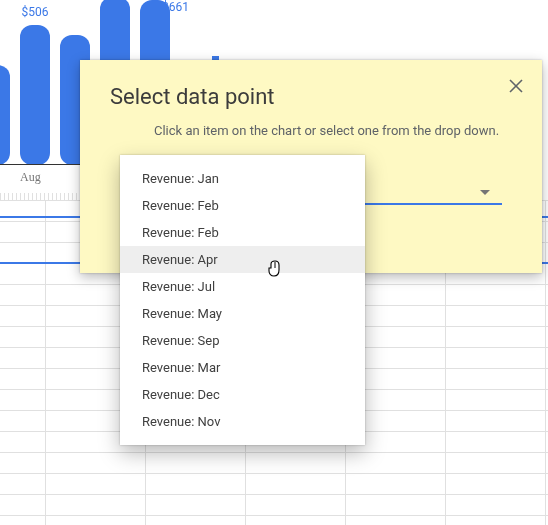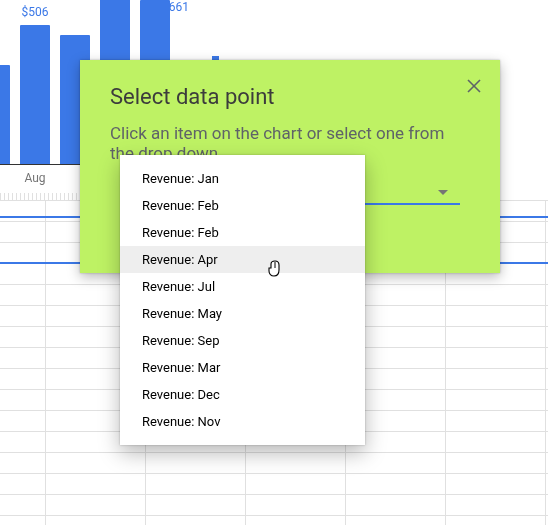--- a/index.html
+++ b/index.html
@@ -49,21 +49,21 @@
     position: absolute;
     bottom: 35px;
     left: -20px;
     display: flex;
     align-items: flex-end;
     gap: 10px;
   }
   .bar {
     width: 30px;
     background: #3b78e7;
-    border-radius: 1px;
+    border-radius: 12px;
     position: relative;
   }
   .bar-label {
     position: absolute;
     top: -20px;
     left: 50%;
     transform: translateX(-50%);
     font-size: 12px;
     color: #3b78e7;
     white-space: nowrap;
@@ -75,23 +75,23 @@
     background: #333;
   }
   .x-tick-row {
     position: absolute;
     left: -20px; bottom: 15px;
     display: flex;
     gap: 10px;
   }
   .x-tick {
     width: 30px;
-    text-align: center;
     font-size: 12px;
     color: #757575;
+    font-family: Liberation Serif, serif;
   }
   .drag-strip {
     position: absolute;
     left: 0; bottom: 0; width: 260px; height: 7px;
     background-image: linear-gradient(90deg, #c0c0c0 1px, transparent 1px);
     background-size: 4px 7px;
     opacity: .5;
   }
   .axis-grip {
     position: absolute;
@@ -122,43 +122,44 @@
     position: absolute;
     left: 0; top: 211px;
     width: 548px; height: 14px;
     overflow: visible;
   }
 
   
   .dialog {
     position: absolute;
     left: 80px; top: 60px;
-    width: 420px; height: 213px;
-    background: #bef264;
+    width: 462px; height: 213px;
+    background: #fef9c3;
     box-shadow: 0 4px 12px rgba(0,0,0,.28), 0 0 2px rgba(0,0,0,.25);
   }
   .dialog-close {
     position: absolute;
     right: 14px; top: 14px;
     width: 24px; height: 24px;
     display: flex; align-items: center; justify-content: center;
     color: #5f6368;
     cursor: pointer;
   }
   .dialog-close svg { width: 14px; height: 14px; }
   .dialog-title {
     font-size: 22px;
     font-weight: 400;
     color: #3c3c3c;
     padding: 24px 30px 0 30px;
   }
   .dialog-sub {
-    font-size: 17px;
+    font-size: 13px;
     color: #5f6368;
     padding: 14px 30px 0 30px;
+    margin-left: 44px;
   }
   .dd-underline {
     position: absolute;
     left: 255px; right: 40px; top: 143px;
     height: 2px; background: #3b78e7;
   }
   .dd-arrow {
     position: absolute;
     right: 52px; top: 130px;
     width: 0; height: 0;
@@ -171,21 +172,21 @@
   .menu {
     position: absolute;
     left: 120px; top: 155px;
     width: 245px;
     padding: 10px 0;
     background: #fff;
     box-shadow: 0 8px 20px rgba(0,0,0,.28), 0 0 2px rgba(0,0,0,.25);
   }
   .menu-item {
     font-size: 13px;
-    color: #000000;
+    color: #404040;
     padding: 0 22px;
     height: 27px; line-height: 27px;
     cursor: pointer;
   }
   .menu-item.hover { background: #eeeeee; }
   .cursor {
     position: absolute;
     left: 267px; top: 258px;
     pointer-events: none;
   }

